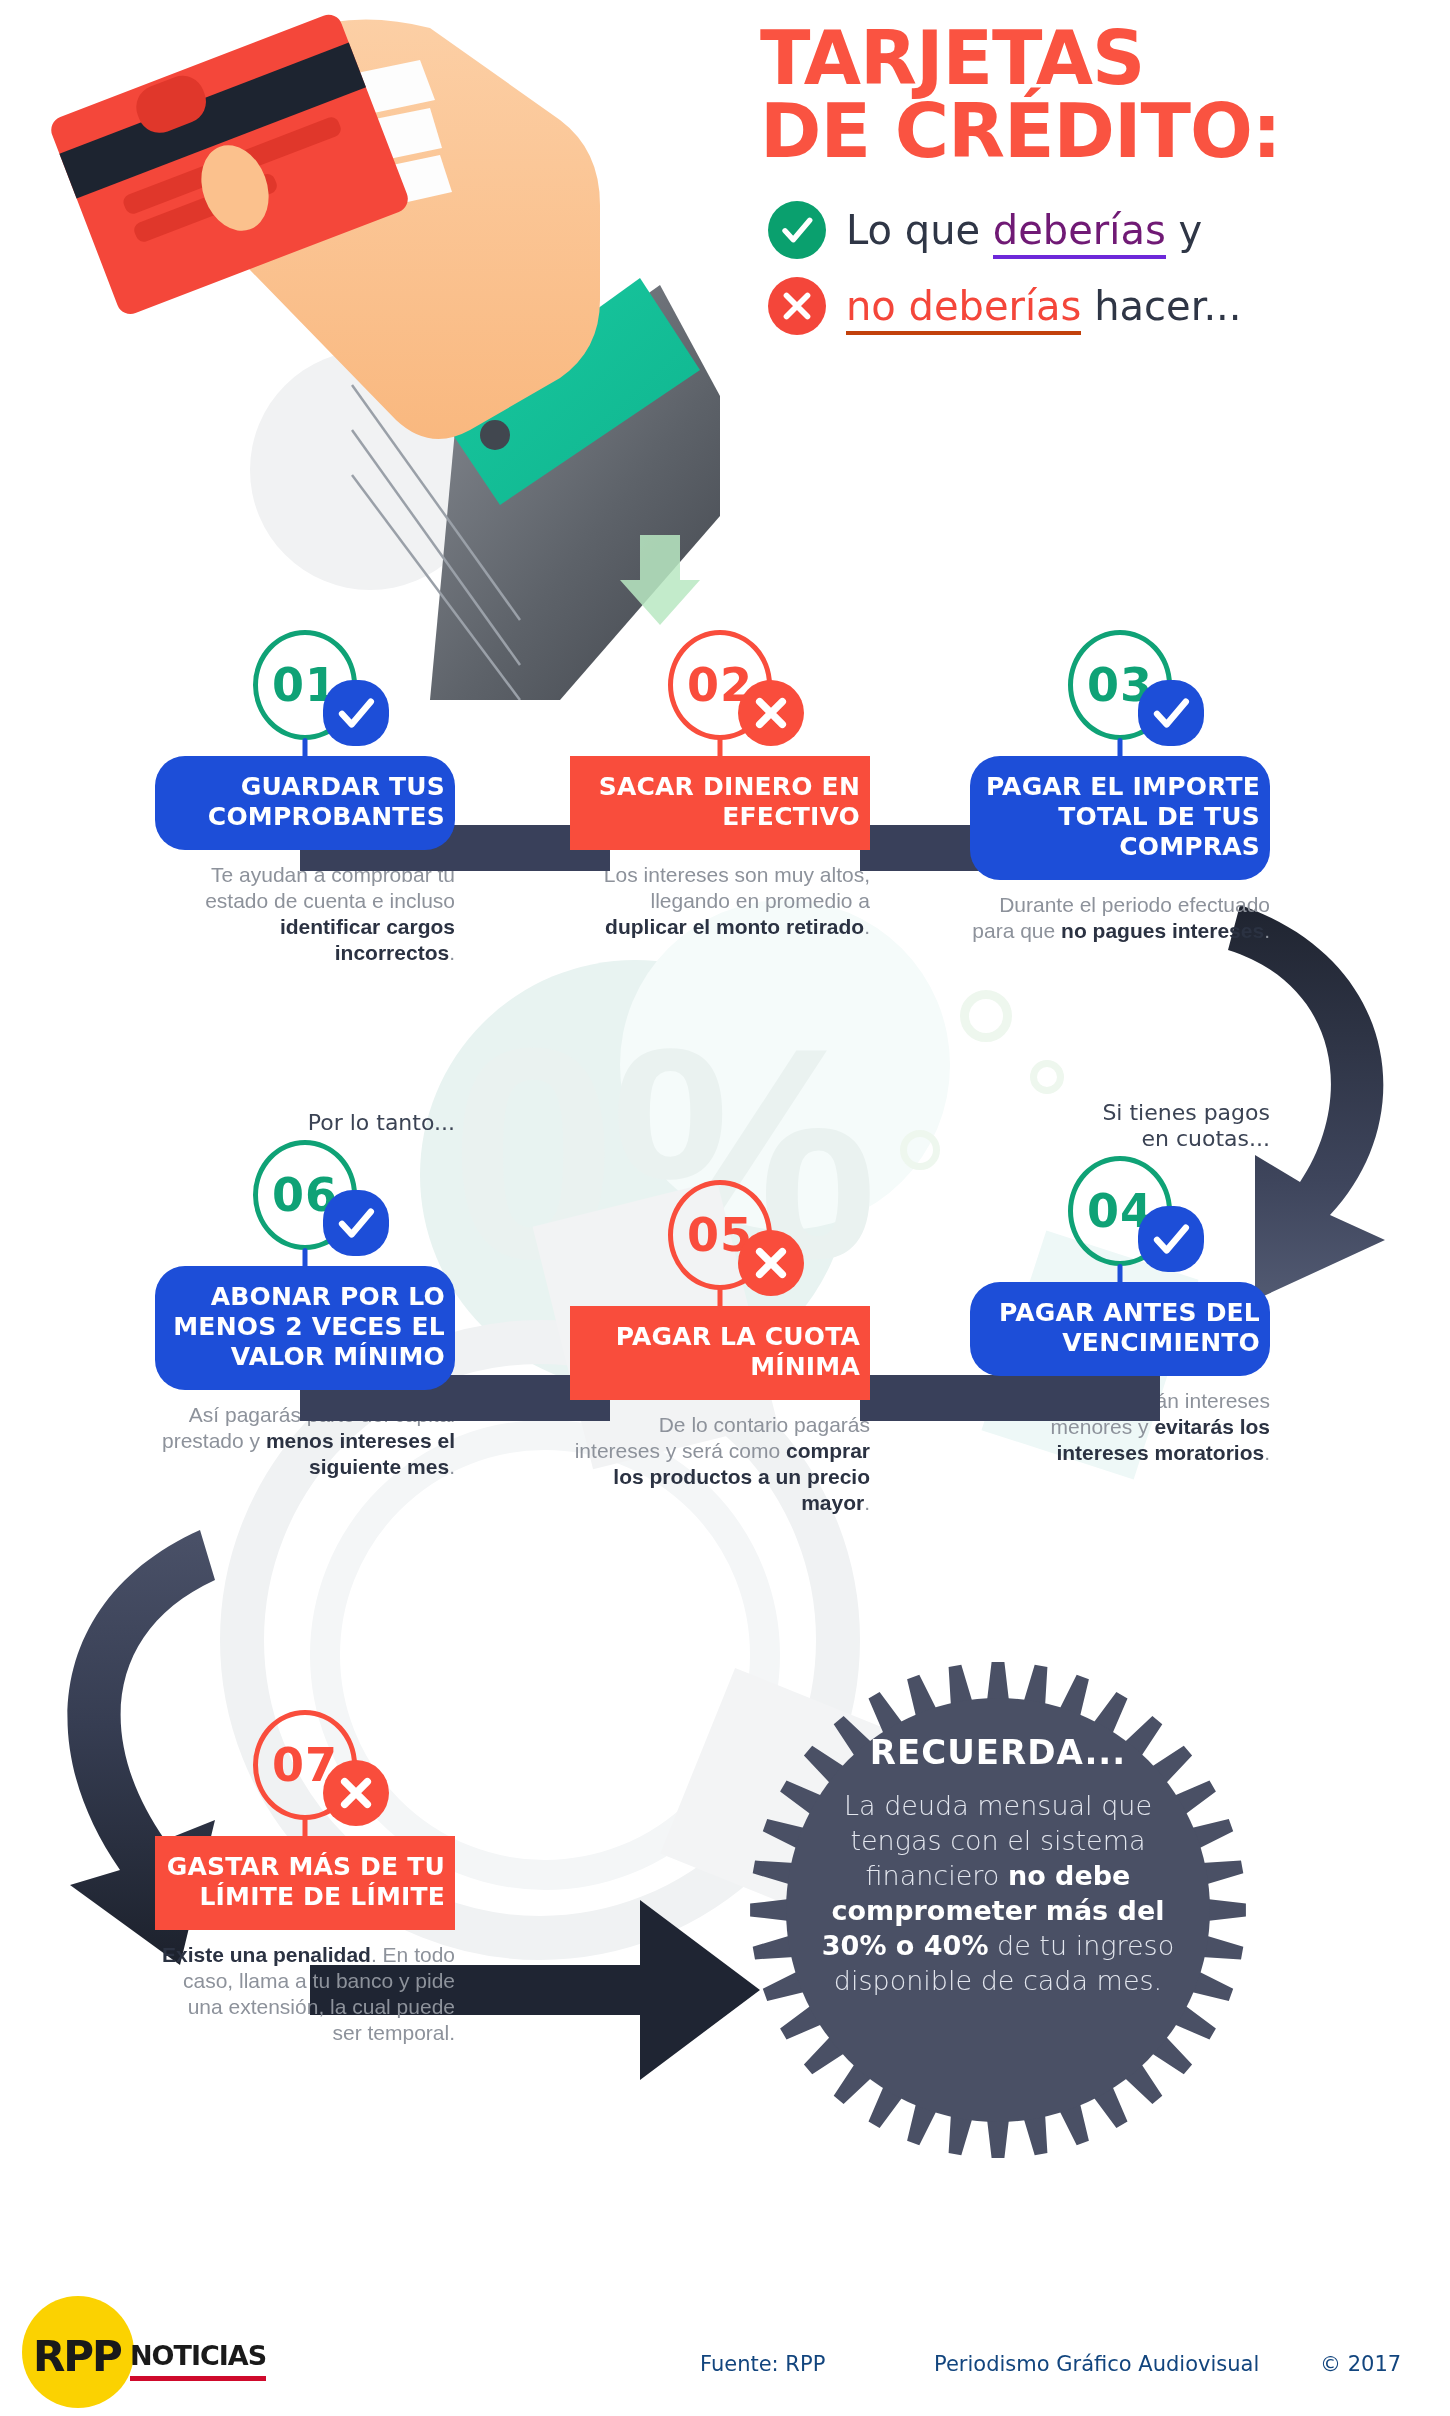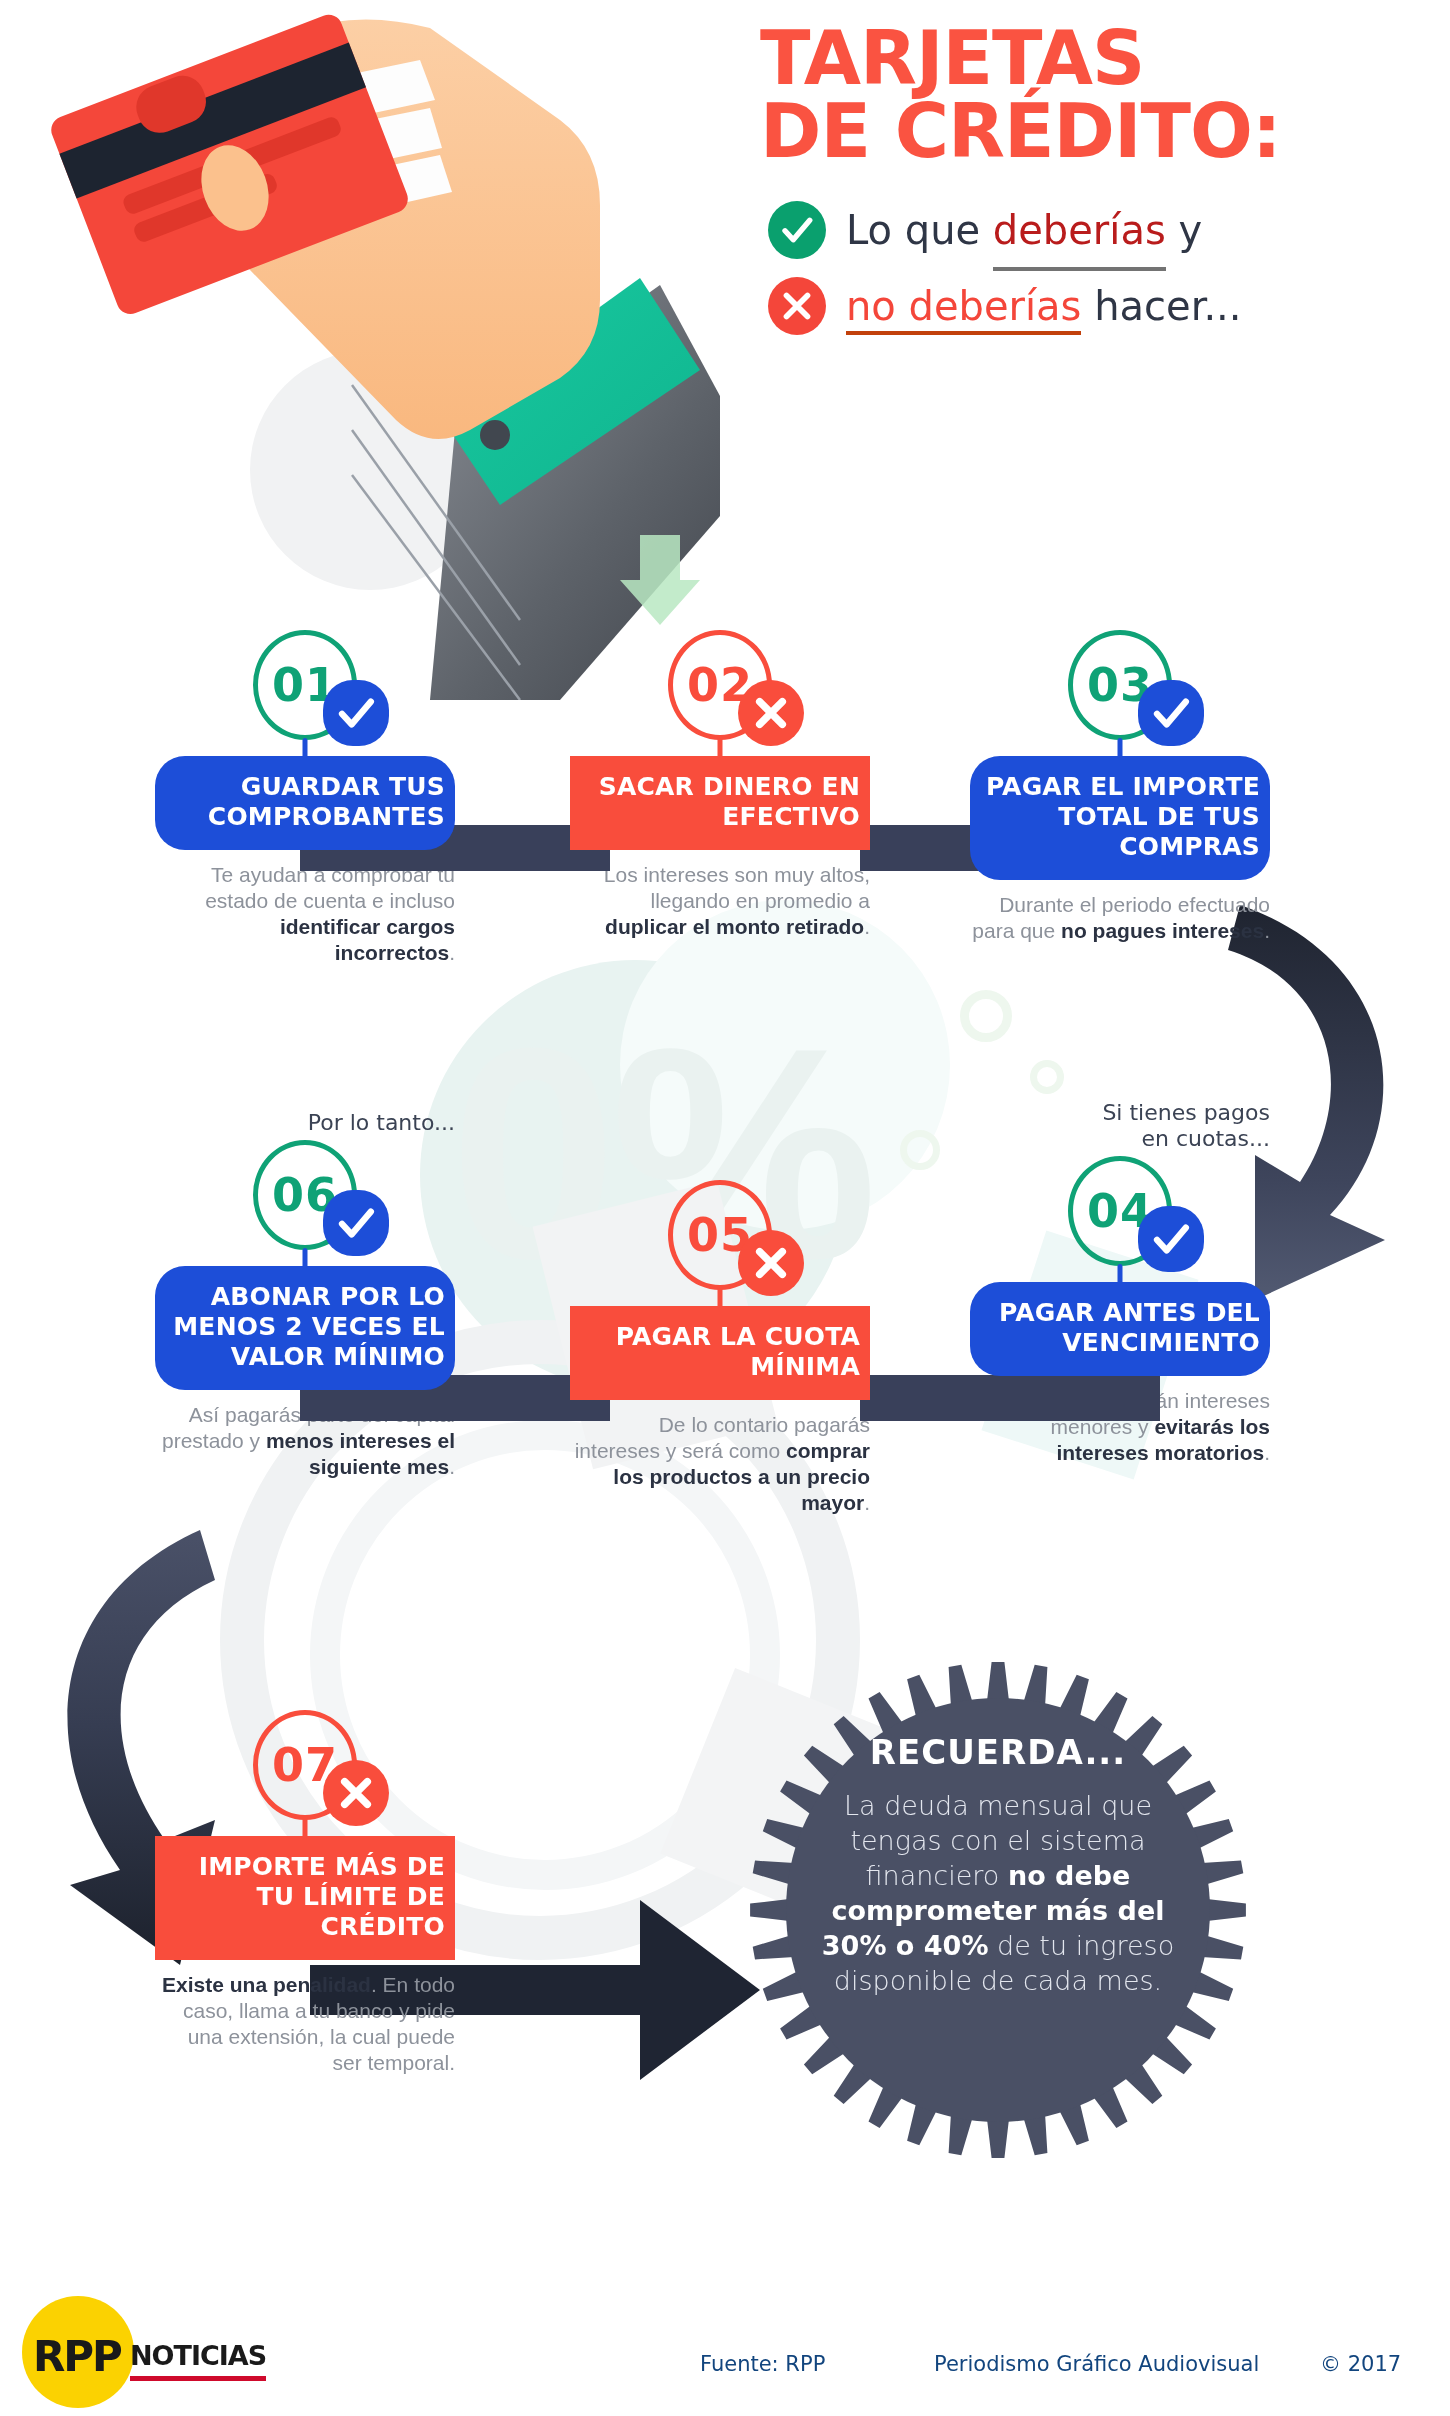--- a/index.html
+++ b/index.html
@@ -68,21 +68,21 @@
   .badge.ok { background: #0aa06e; }
   .badge.no { background: #f4463a; }
   .badge svg { width: 36px; height: 36px; }
   .sub-text {
     margin-left: 20px;
     font-size: 40px;
     color: #2f3646;
     font-family: "DejaVu Sans", sans-serif;
     white-space: nowrap;
   }
-  .sub-text .hl-green { color: #b91c1c; border-bottom: 4px solid #737373; padding-bottom: 14px; }
+  .sub-text .hl-green { color: #701a75; border-bottom: 4px solid #6d28d9; padding-bottom: 2px; }
   .sub-text .hl-red  { color: #f4463a; border-bottom: 4px solid #c2410c; padding-bottom: 2px; }
 
   
   .arrow-layer { position: absolute; left:0; top:0; width:1450px; height:2416px; pointer-events:none; }
 
   
   .step { position: absolute; width: 300px; text-align: right; }
   .step .lead-in {
     font-size: 22px; color: #3b4354; line-height: 1.18;
     font-family: "DejaVu Sans", sans-serif;
@@ -406,21 +406,21 @@
   <div class="step" style="left:155px; top:1710px;">
     <div class="numwrap">
       <div class="numcircle red">07</div>
       <div class="markcircle bg-red">
         <svg viewBox="0 0 24 24">
             <path d="M5.5 5.5 L18.5 18.5 M18.5 5.5 L5.5 18.5" stroke="#fff" stroke-width="4.2" fill="none" stroke-linecap="round"></path>
           </svg>
       </div>
       <div class="stem bg-red"></div>
     </div>
-    <div class="plate bg-red">IMPORTE MÁS DE TU LÍMITE DE CRÉDITO</div>
+    <div class="plate bg-red">GASTAR MÁS DE TU LÍMITE DE LÍMITE</div>
     <div class="desc">
       <b>Existe una penalidad</b><span>. En todo caso, llama a tu banco y pide una extensión, la cual puede ser temporal.</span>
     </div>
   </div>
 
   <div class="gear-wrap">
     <svg viewBox="0 0 500 500" style="position:absolute;left:0;top:0;width:500px;height:500px;">
       <g id="gear-g" fill="#4a5065">
           <path d="M454.7,238.5L497.9,243.6L497.9,256.4L454.7,261.5Z M453.6,274.2L495.3,286.7L493.0,299.4L449.6,296.8Z M446.3,309.2L485.2,328.7L480.8,340.9L438.4,330.8Z M433.0,342.4L467.9,368.4L461.5,379.5L421.5,362.3Z M414.2,372.8L444.1,404.4L435.8,414.3L399.4,390.4Z M390.4,399.4L414.3,435.8L404.4,444.1L372.8,414.2Z M362.3,421.5L379.5,461.5L368.4,467.9L342.4,433.0Z M330.8,438.4L340.9,480.8L328.7,485.2L309.2,446.3Z M296.8,449.6L299.4,493.0L286.7,495.3L274.2,453.6Z M261.5,454.7L256.4,497.9L243.6,497.9L238.5,454.7Z M225.8,453.6L213.3,495.3L200.6,493.0L203.2,449.6Z M190.8,446.3L171.3,485.2L159.1,480.8L169.2,438.4Z M157.6,433.0L131.6,467.9L120.5,461.5L137.7,421.5Z M127.2,414.2L95.6,444.1L85.7,435.8L109.6,399.4Z M100.6,390.4L64.2,414.3L55.9,404.4L85.8,372.8Z M78.5,362.3L38.5,379.5L32.1,368.4L67.0,342.4Z M61.6,330.8L19.2,340.9L14.8,328.7L53.7,309.2Z M50.4,296.8L7.0,299.4L4.7,286.7L46.4,274.2Z M45.3,261.5L2.1,256.4L2.1,243.6L45.3,238.5Z M46.4,225.8L4.7,213.3L7.0,200.6L50.4,203.2Z M53.7,190.8L14.8,171.3L19.2,159.1L61.6,169.2Z M67.0,157.6L32.1,131.6L38.5,120.5L78.5,137.7Z M85.8,127.2L55.9,95.6L64.2,85.7L100.6,109.6Z M109.6,100.6L85.7,64.2L95.6,55.9L127.2,85.8Z M137.7,78.5L120.5,38.5L131.6,32.1L157.6,67.0Z M169.2,61.6L159.1,19.2L171.3,14.8L190.8,53.7Z M203.2,50.4L200.6,7.0L213.3,4.7L225.8,46.4Z M238.5,45.3L243.6,2.1L256.4,2.1L261.5,45.3Z M274.2,46.4L286.7,4.7L299.4,7.0L296.8,50.4Z M309.2,53.7L328.7,14.8L340.9,19.2L330.8,61.6Z M342.4,67.0L368.4,32.1L379.5,38.5L362.3,78.5Z M372.8,85.8L404.4,55.9L414.3,64.2L390.4,100.6Z M399.4,109.6L435.8,85.7L444.1,95.6L414.2,127.2Z M421.5,137.7L461.5,120.5L467.9,131.6L433.0,157.6Z M438.4,169.2L480.8,159.1L485.2,171.3L446.3,190.8Z M449.6,203.2L493.0,200.6L495.3,213.3L453.6,225.8Z " fill="#4a5065"></path>
         </g>

